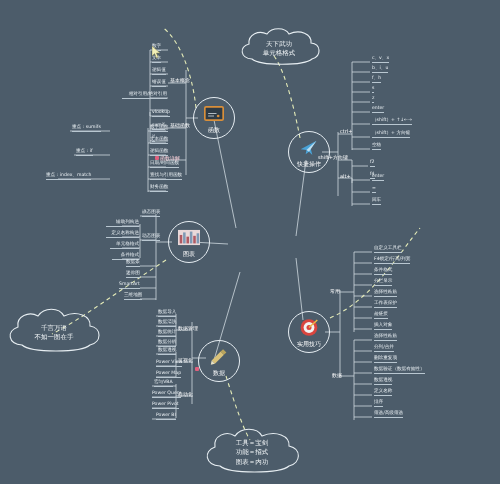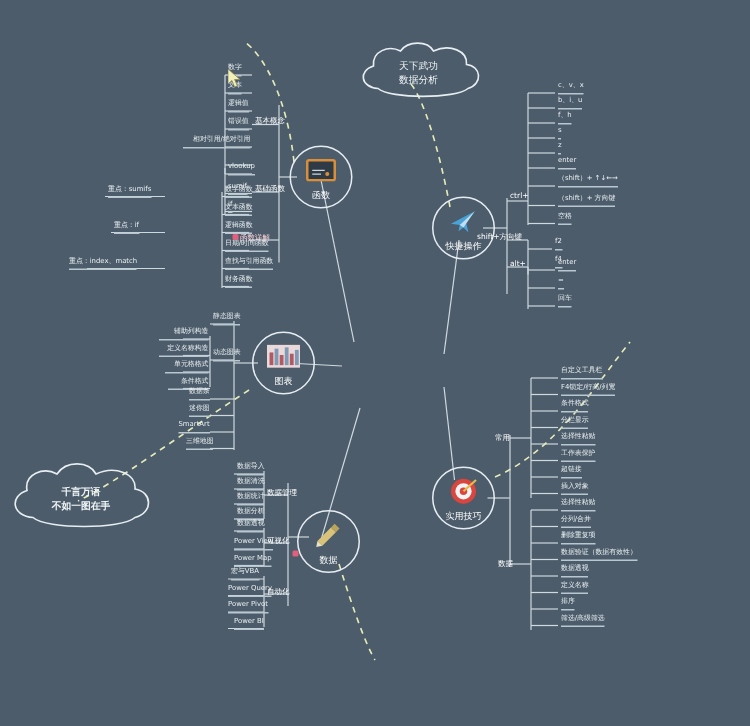--- a/index.html
+++ b/index.html
@@ -265,33 +265,42 @@
     <div class="tiny-badge" style="left:-3px; top:27px;"></div>
   </div>
 
 
   <div class="cloud" style="left:234px; top:25px; width:90px; height:48px;">
     <svg width="90" height="48" viewBox="0 0 90 48">
       <path d="M18 34 C6 33 5 22 15 19 C14 9 25 5 33 9 C38 2 51 2 55 9
                C66 4 78 9 77 18 C87 19 88 31 78 34 C70 41 26 41 18 34 Z" fill="none" stroke="#e7eef2" stroke-width="1.1"></path>
     </svg>
     <div class="ctext">天下武功
-数据分析</div>
-  </div>
-
-
-  <div class="cloud" style="left:2px; top:305px; width:104px; height:56px;font-weight:bold;">
+单元格格式</div>
+  </div>
+
+
+  <div class="cloud" style="left:2px; top:305px; width:104px; height:56px;">
     <svg width="104" height="56" viewBox="0 0 104 56">
       <path d="M20 40 C6 39 4 26 16 22 C14 11 27 6 36 11 C42 2 57 2 62 11
                C75 5 89 11 88 21 C100 23 100 37 88 40 C79 48 29 48 20 40 Z" fill="none" stroke="#e7eef2" stroke-width="1.1"></path>
     </svg>
     <div class="ctext">千言万语
 不如一图在手</div>
   </div>
 
+  <div class="cloud" style="left:198px; top:424px; width:108px; height:58px;">
+    <svg width="108" height="58" viewBox="0 0 108 58">
+      <path d="M22 42 C7 41 5 27 17 23 C15 12 28 6 37 12 C43 3 59 3 64 12
+               C78 6 92 12 91 22 C104 25 103 39 91 42 C82 50 31 50 22 42 Z" fill="none" stroke="#e7eef2" stroke-width="1.1"></path>
+    </svg>
+    <div class="ctext">工具＝宝剑
+功能＝招式
+图表＝内功</div>
+  </div>
 
   <div class="leaf u" style="left:152px; top:44px;">数字</div>
   <div class="leaf u" style="left:152px; top:56px;">文本</div>
   <div class="leaf u" style="left:152px; top:68px;">逻辑值</div>
   <div class="leaf u" style="left:152px; top:80px;">错误值</div>
   <div class="leaf u" style="left:122px; top:92px; width:45px; text-align:right;">相对引用/绝对引用</div>
   <div class="grp" style="left:170px; top:77px;">基本概念</div>
 
   <div class="leaf u" style="left:152px; top:110px;">vlookup</div>
   <div class="leaf u" style="left:152px; top:123px;">sumif</div>

